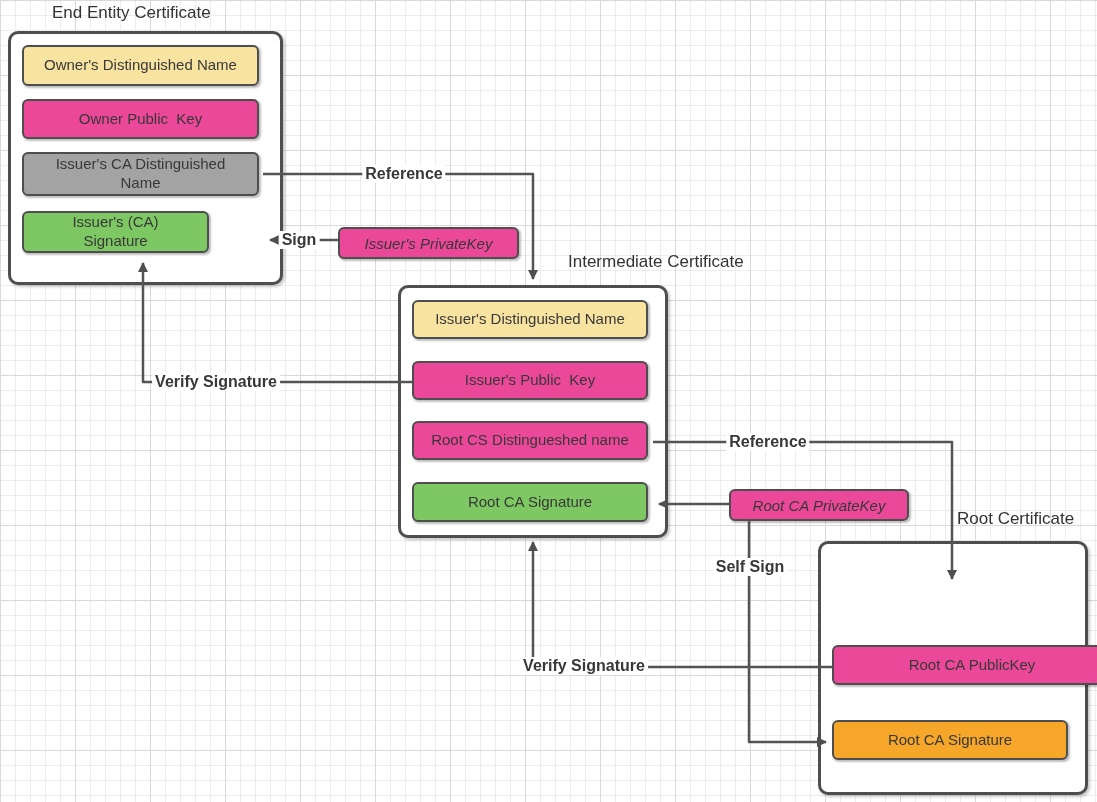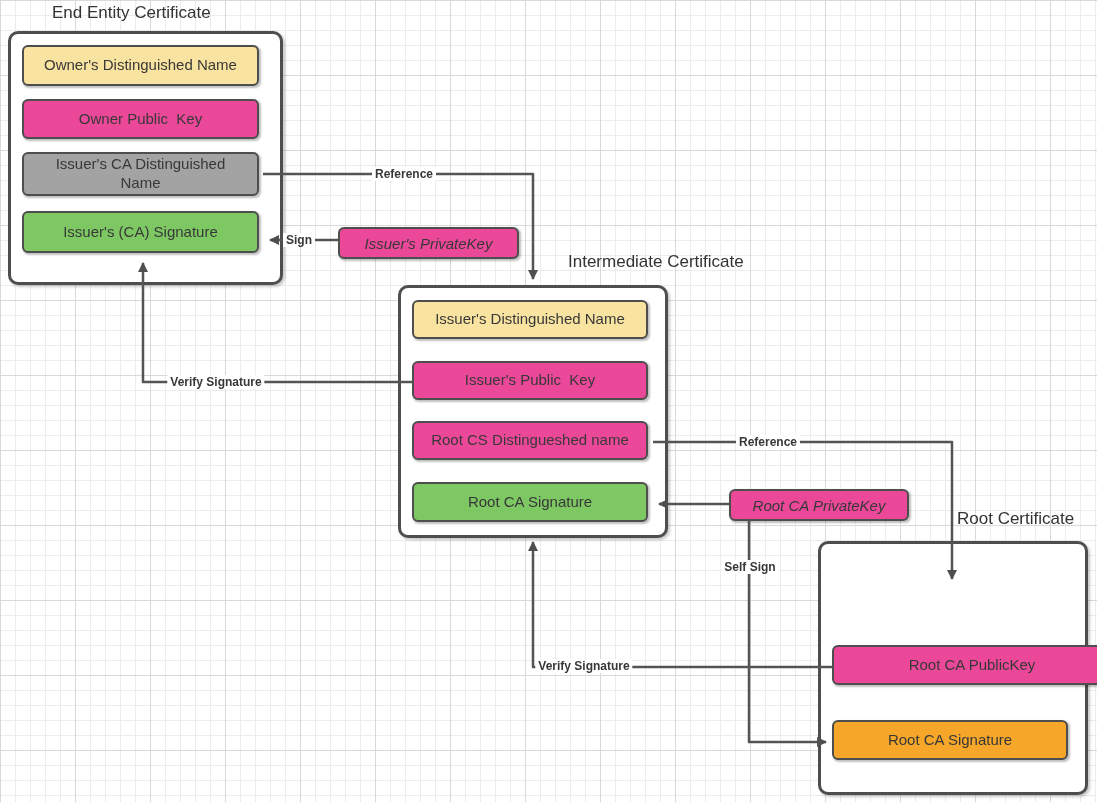--- a/index.html
+++ b/index.html
@@ -59,21 +59,21 @@
     font-size:17px;color:#333333;
     white-space:nowrap;
     z-index:11;
     text-align:right;
   }
   .wire-label{
     position:absolute;
     transform:translate(-50%,-50%);
     background:#ffffff;
     padding:0 3px;
-    font-size:12px;font-weight:700;color:#383838;
+    font-size:16px;font-weight:700;color:#383838;
     white-space:nowrap;
     z-index:35;
   }
 </style>
 </head>
 <body>
 
 <div class="stage">
 
   <svg class="wires" width="1097" height="802" viewBox="0 0 1097 802">
@@ -94,21 +94,21 @@
   </svg>
 
   <div class="group-title" style="left:52px;top:3px">End Entity Certificate</div>
   <div class="group-title" style="left:568px;top:252px">Intermediate Certificate</div>
   <div class="group-title" style="left:957px;top:509px">Root Certificate</div>
 
   <div class="container" style="left:8px;top:31px;width:269px;height:248px">
     <div class="field fill-yellow" style="left:11px;top:11px;width:237px;height:41px">Owner's Distinguished Name</div>
     <div class="field fill-blue" style="left:11px;top:65px;width:237px;height:40px">Owner Public  Key</div>
     <div class="field fill-teal" style="left:11px;top:118px;width:237px;height:44px">Issuer's CA Distinguished Name</div>
-    <div class="field fill-green" style="left:11px;top:177px;width:237px;height:42px">Issuer's (CA) Signature</div>
+    <div class="field fill-green" style="left:11px;top:177px;width:187px;height:42px">Issuer's (CA) Signature</div>
   </div>
 
   <div class="container" style="left:398px;top:285px;width:264px;height:247px">
     <div class="field fill-blue" style="left:11px;top:73px;width:236px;height:39px">Issuer's Public  Key</div>
     <div class="field fill-yellow" style="left:11px;top:12px;width:236px;height:39px">Issuer's Distinguished Name</div>
     <div class="field fill-blue" style="left:11px;top:133px;width:236px;height:39px">Root CS Distingueshed name</div>
     <div class="field fill-green" style="left:11px;top:194px;width:236px;height:40px">Root CA Signature</div>
   </div>
 
   <div class="container" style="left:818px;top:541px;width:264px;height:248px">

